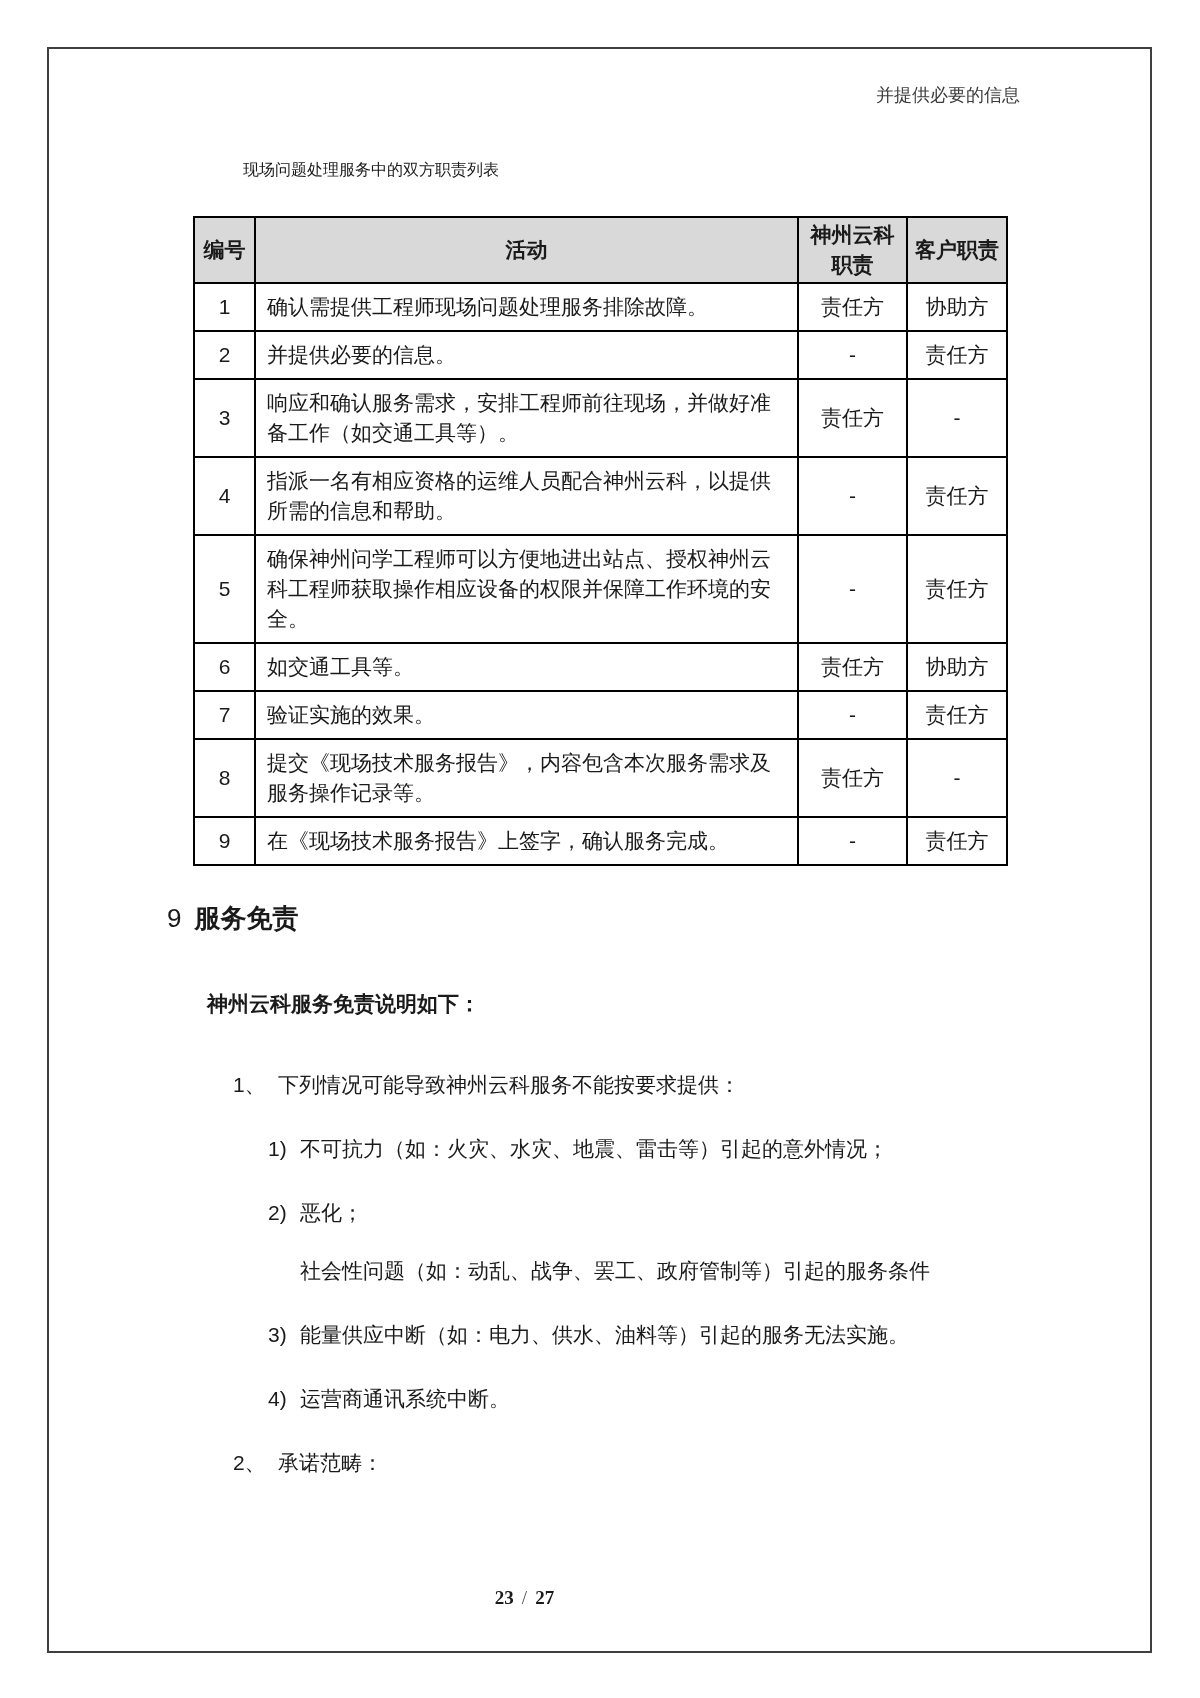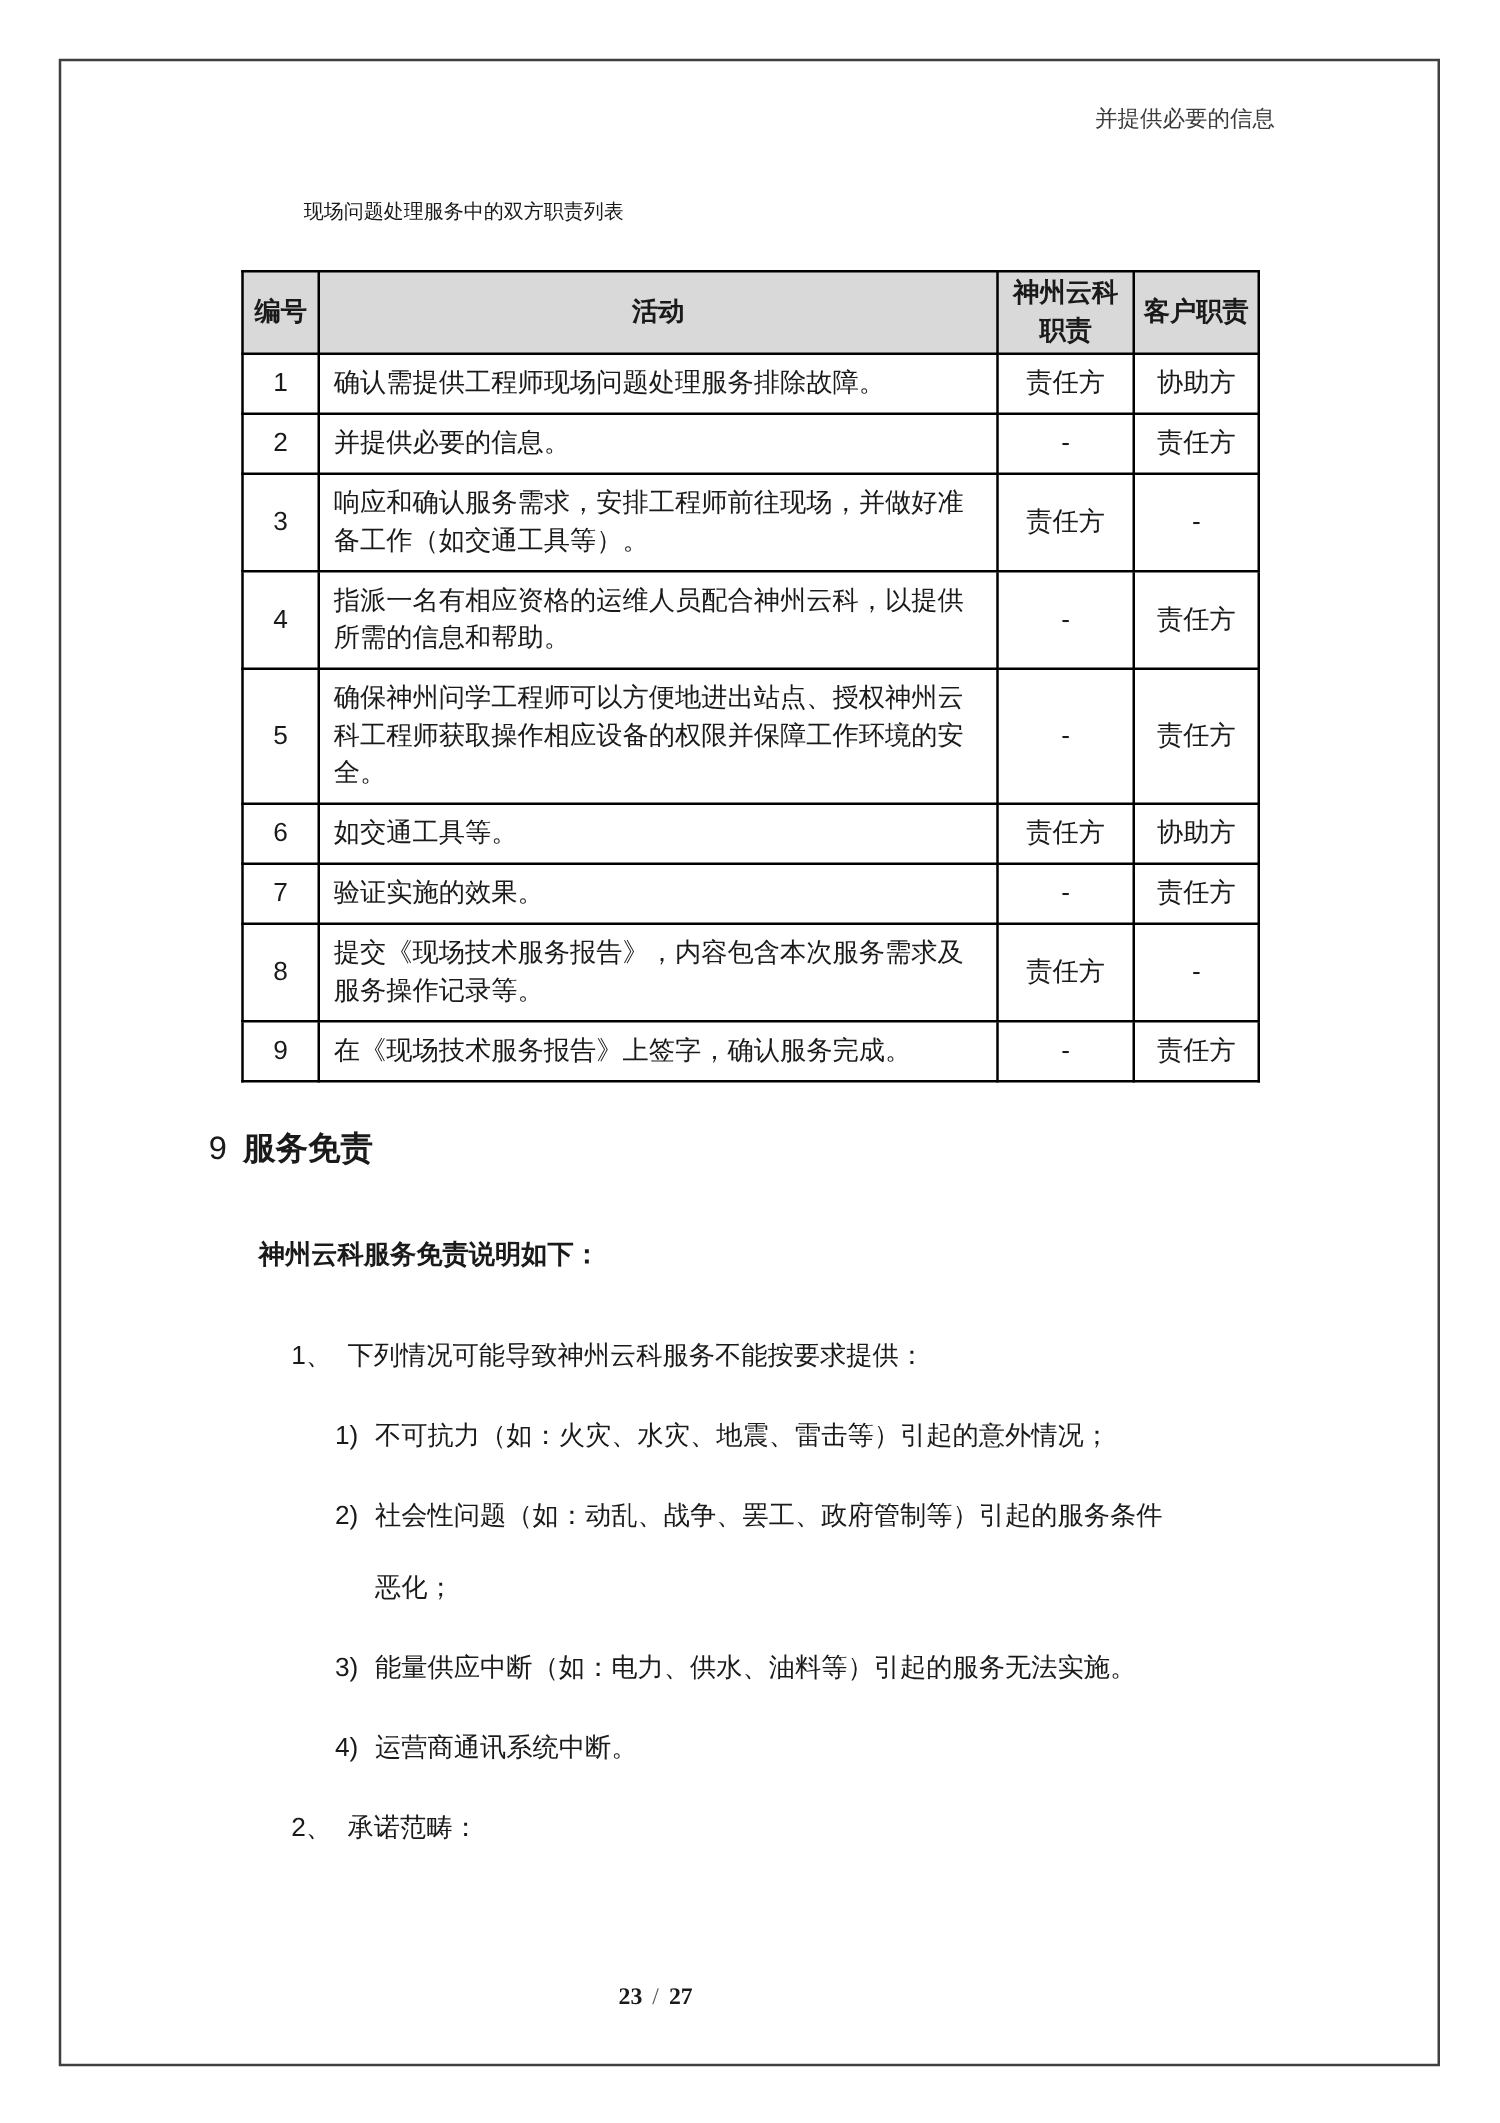--- a/index.html
+++ b/index.html
@@ -188,22 +188,22 @@
   <div class="li l1">
     <span class="marker">1、</span>
     <div class="line">下列情况可能导致神州云科服务不能按要求提供：</div>
   </div>
   <div class="li l2">
     <span class="marker">1)</span>
     <div class="line">不可抗力（如：火灾、水灾、地震、雷击等）引起的意外情况；</div>
   </div>
   <div class="li l2">
     <span class="marker">2)</span>
+    <div class="line">恶化；</div>
     <div class="line">社会性问题（如：动乱、战争、罢工、政府管制等）引起的服务条件</div>
-    <div class="line">恶化；</div>
   </div>
   <div class="li l2">
     <span class="marker">3)</span>
     <div class="line">能量供应中断（如：电力、供水、油料等）引起的服务无法实施。</div>
   </div>
   <div class="li l2">
     <span class="marker">4)</span>
     <div class="line">运营商通讯系统中断。</div>
   </div>
   <div class="li l1">

